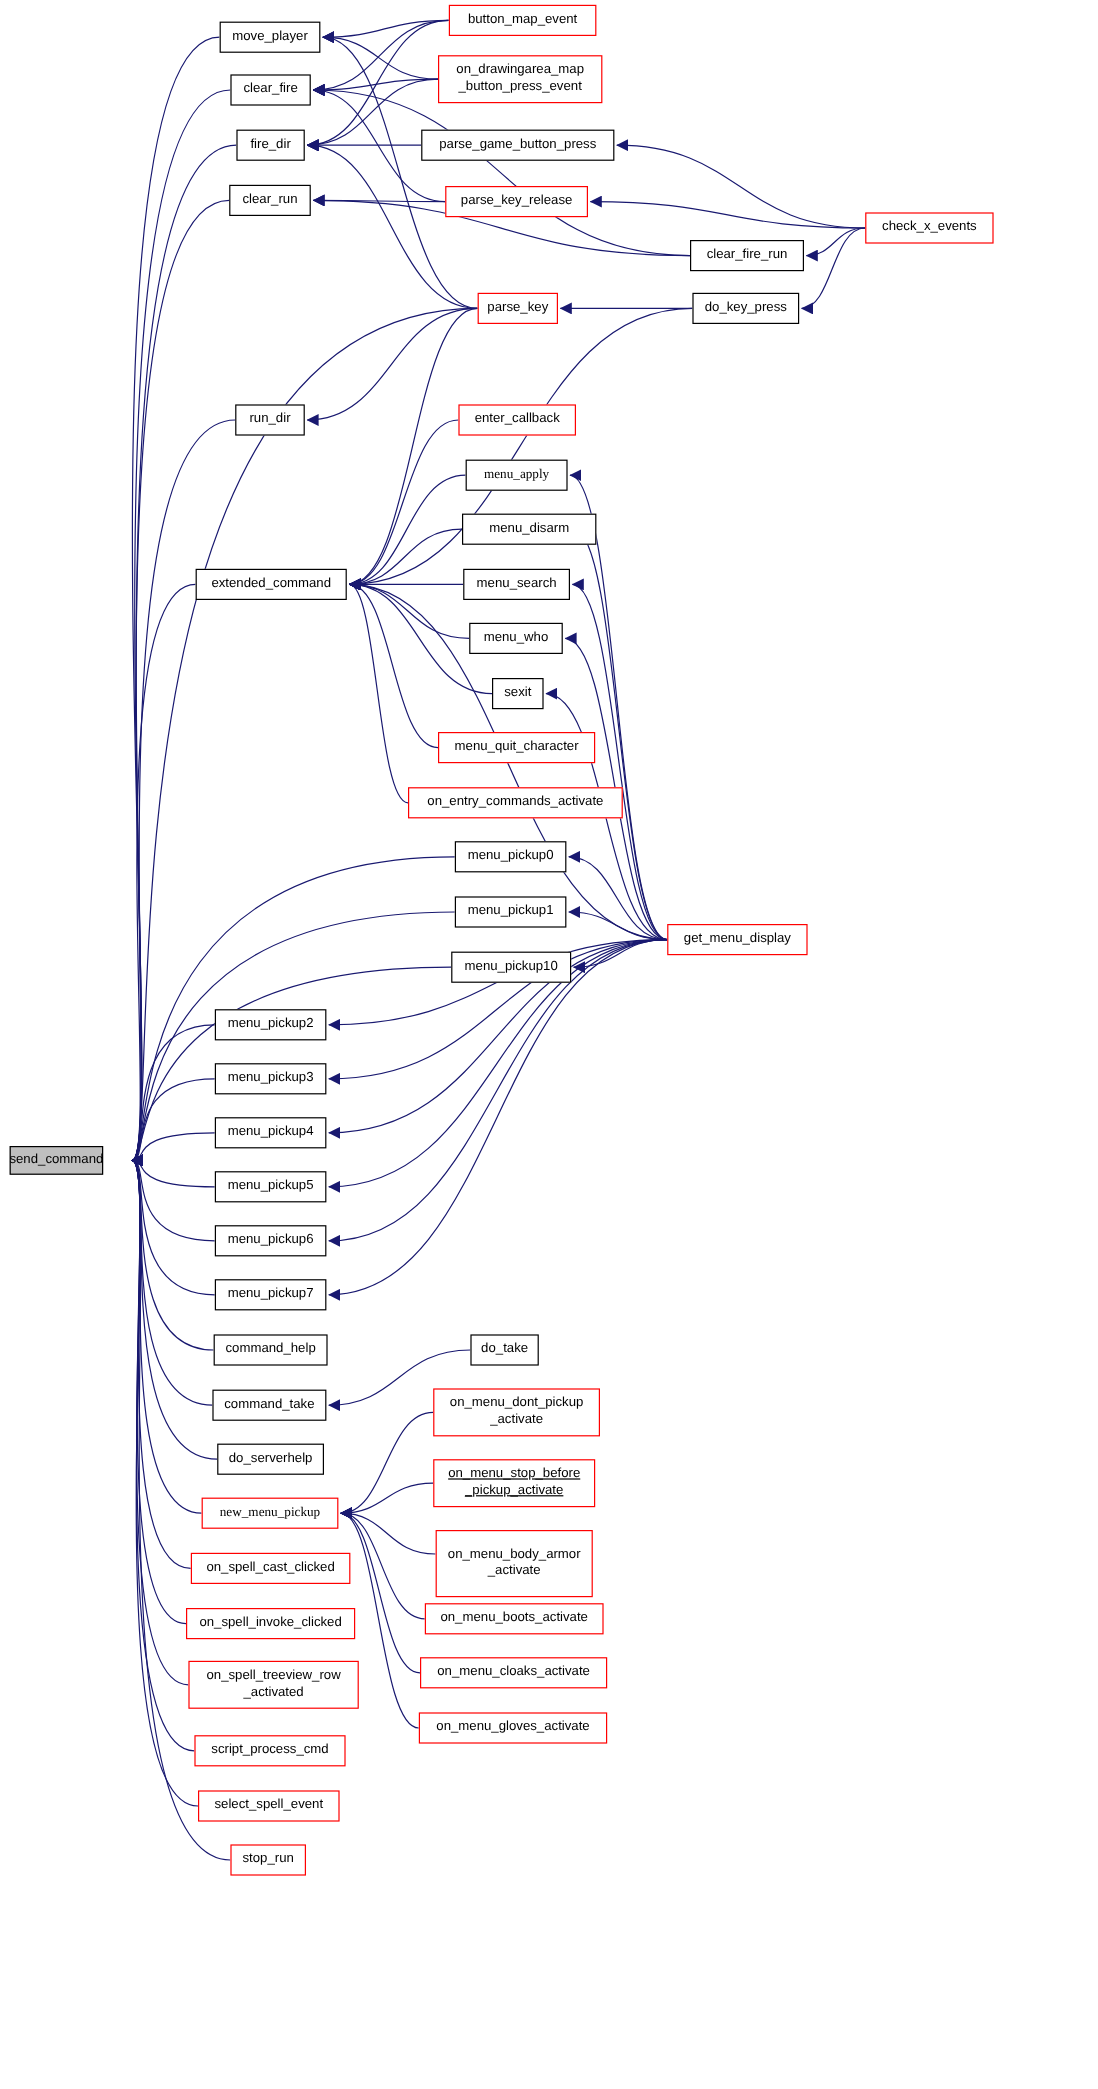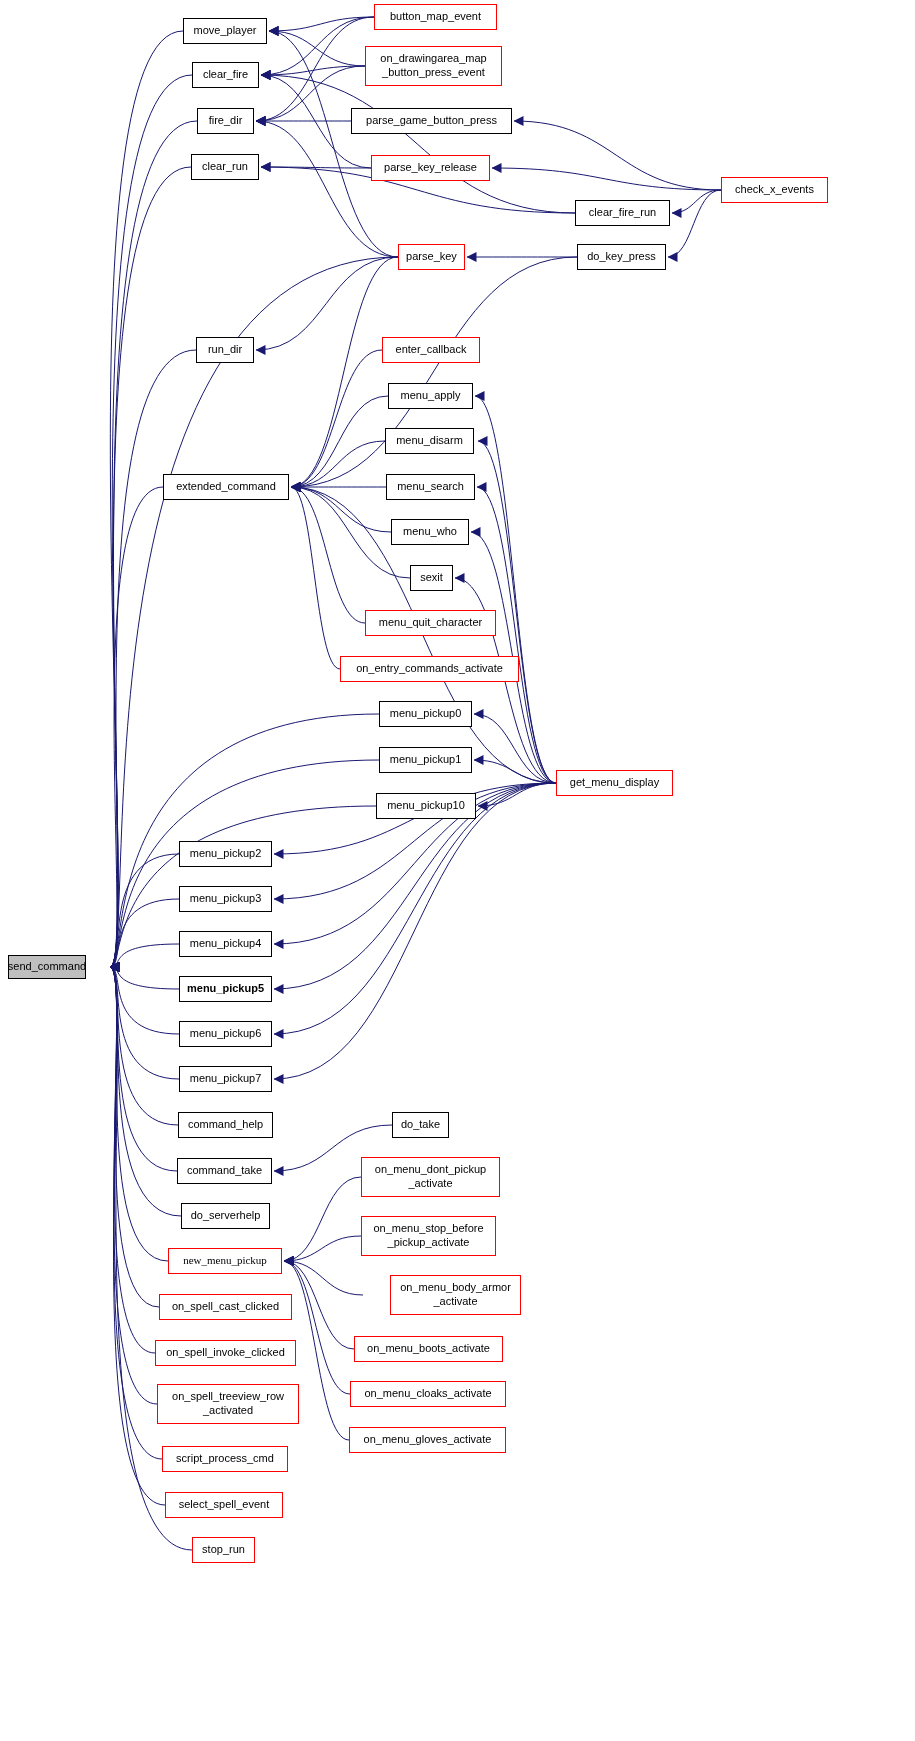--- a/index.html
+++ b/index.html
@@ -136,47 +136,47 @@
     <div class="node red" style="left: 374px; top: 4px; width: 123px; height: 26px;">button_map_event</div>
     <div class="node red" style="left: 365px; top: 46px; width: 137px; height: 40px;">on_drawingarea_map
 _button_press_event</div>
     <div class="node" style="left: 351px; top: 108px; width: 161px; height: 26px;">parse_game_button_press</div>
     <div class="node red" style="left: 371px; top: 155px; width: 119px; height: 26px;">parse_key_release</div>
     <div class="node" style="left: 575px; top: 200px; width: 95px; height: 26px;">clear_fire_run</div>
     <div class="node red" style="left: 398px; top: 244px; width: 67px; height: 26px;">parse_key</div>
     <div class="node" style="left: 577px; top: 244px; width: 89px; height: 26px;">do_key_press</div>
     <div class="node red" style="left: 721px; top: 177px; width: 107px; height: 26px;">check_x_events</div>
     <div class="node red" style="left: 382px; top: 337px; width: 98px; height: 26px;">enter_callback</div>
-    <div class="node" style="left: 388px; top: 383px; width: 85px; height: 26px;">menu_apply</div>
-    <div class="node" style="left: 385px; top: 428px; width: 89px; height: 26px;">menu_disarm</div>
+    <div class="node" style="left: 388px; top: 383px; width: 85px; height: 26px; font-family: Liberation Serif, serif;">menu_apply</div>
+    <div class="node" style="left: 385px; top: 428px; width: 112px; height: 26px;">menu_disarm</div>
     <div class="node" style="left: 386px; top: 474px; width: 89px; height: 26px;">menu_search</div>
     <div class="node" style="left: 391px; top: 519px; width: 78px; height: 26px;">menu_who</div>
     <div class="node" style="left: 410px; top: 565px; width: 43px; height: 26px;">sexit</div>
     <div class="node red" style="left: 365px; top: 610px; width: 131px; height: 26px;">menu_quit_character</div>
     <div class="node red" style="left: 340px; top: 656px; width: 179px; height: 26px;">on_entry_commands_activate</div>
     <div class="node" style="left: 379px; top: 701px; width: 93px; height: 26px;">menu_pickup0</div>
     <div class="node" style="left: 379px; top: 747px; width: 93px; height: 26px;">menu_pickup1</div>
     <div class="node" style="left: 376px; top: 793px; width: 100px; height: 26px; text-align: right;">menu_pickup10</div>
     <div class="node red" style="left: 556px; top: 770px; width: 117px; height: 26px;">get_menu_display</div>
     <div class="node" style="left: 179px; top: 841px; width: 93px; height: 26px;">menu_pickup2</div>
     <div class="node" style="left: 179px; top: 886px; width: 93px; height: 26px;">menu_pickup3</div>
     <div class="node" style="left: 179px; top: 931px; width: 93px; height: 26px;">menu_pickup4</div>
-    <div class="node" style="left: 179px; top: 976px; width: 93px; height: 26px; font-weight: bold;">menu_pickup5</div>
+    <div class="node" style="left: 179px; top: 976px; width: 93px; height: 26px;">menu_pickup5</div>
     <div class="node" style="left: 179px; top: 1021px; width: 93px; height: 26px;">menu_pickup6</div>
     <div class="node" style="left: 179px; top: 1066px; width: 93px; height: 26px;">menu_pickup7</div>
     <div class="node" style="left: 178px; top: 1112px; width: 95px; height: 26px;">command_help</div>
     <div class="node" style="left: 392px; top: 1112px; width: 57px; height: 26px;">do_take</div>
     <div class="node" style="left: 177px; top: 1158px; width: 95px; height: 26px;">command_take</div>
     <div class="node" style="left: 181px; top: 1203px; width: 89px; height: 26px;">do_serverhelp</div>
     <div class="node red" style="left: 168px; top: 1248px; width: 114px; height: 26px; font-family: Liberation Serif, serif;">new_menu_pickup</div>
     <div class="node red" style="left: 361px; top: 1157px; width: 139px; height: 40px;">on_menu_dont_pickup
 _activate</div>
-    <div class="node red" style="left: 361px; top: 1216px; width: 135px; height: 40px;">on_menu_stop_before
+    <div class="node red" style="left: 361px; top: 1216px; width: 135px; height: 40px; text-decoration: underline;">on_menu_stop_before
 _pickup_activate</div>
-    <div class="node red" style="left: 363px; top: 1275px; width: 131px; height: 40px; margin-left: 27px;">on_menu_body_armor
+    <div class="node red" style="left: 363px; top: 1275px; width: 131px; height: 56px;">on_menu_body_armor
 _activate</div>
     <div class="node red" style="left: 354px; top: 1336px; width: 149px; height: 26px;">on_menu_boots_activate</div>
     <div class="node red" style="left: 350px; top: 1381px; width: 156px; height: 26px;">on_menu_cloaks_activate</div>
     <div class="node red" style="left: 349px; top: 1427px; width: 157px; height: 26px;">on_menu_gloves_activate</div>
     <div class="node red" style="left: 159px; top: 1294px; width: 133px; height: 26px;">on_spell_cast_clicked</div>
     <div class="node red" style="left: 155px; top: 1340px; width: 141px; height: 26px;">on_spell_invoke_clicked</div>
     <div class="node red" style="left: 157px; top: 1384px; width: 142px; height: 40px;">on_spell_treeview_row
 _activated</div>
     <div class="node red" style="left: 162px; top: 1446px; width: 126px; height: 26px;">script_process_cmd</div>
     <div class="node red" style="left: 165px; top: 1492px; width: 118px; height: 26px;">select_spell_event</div>

